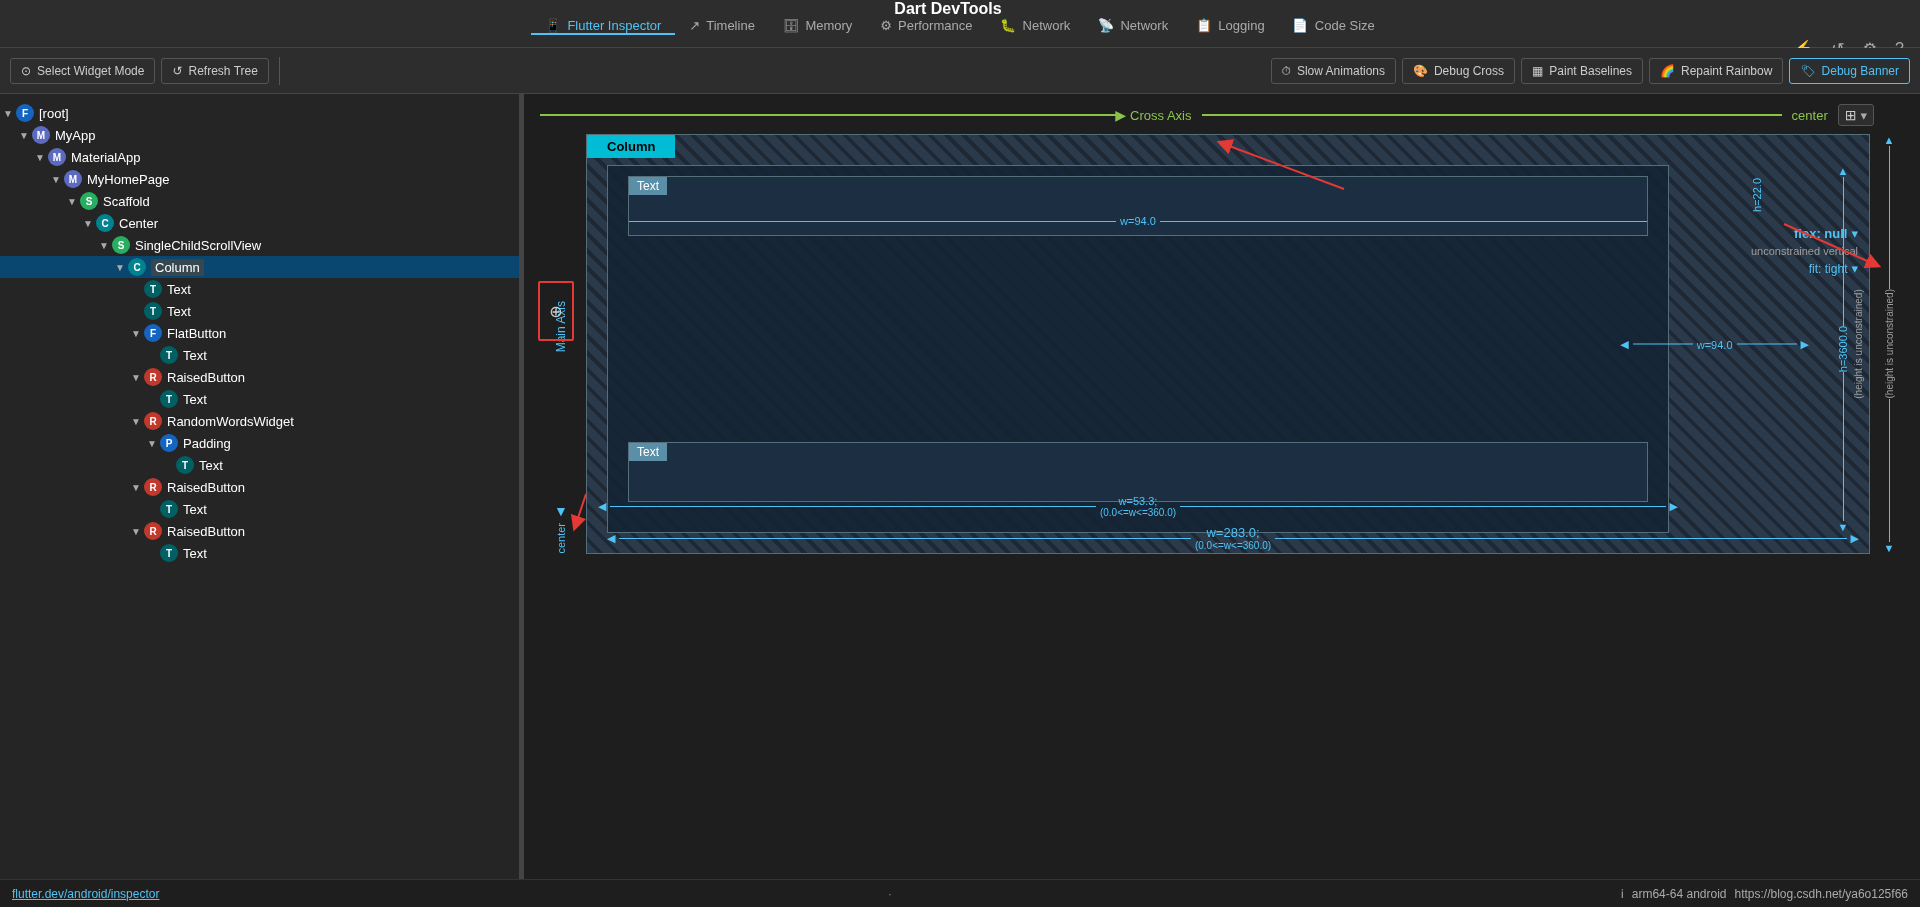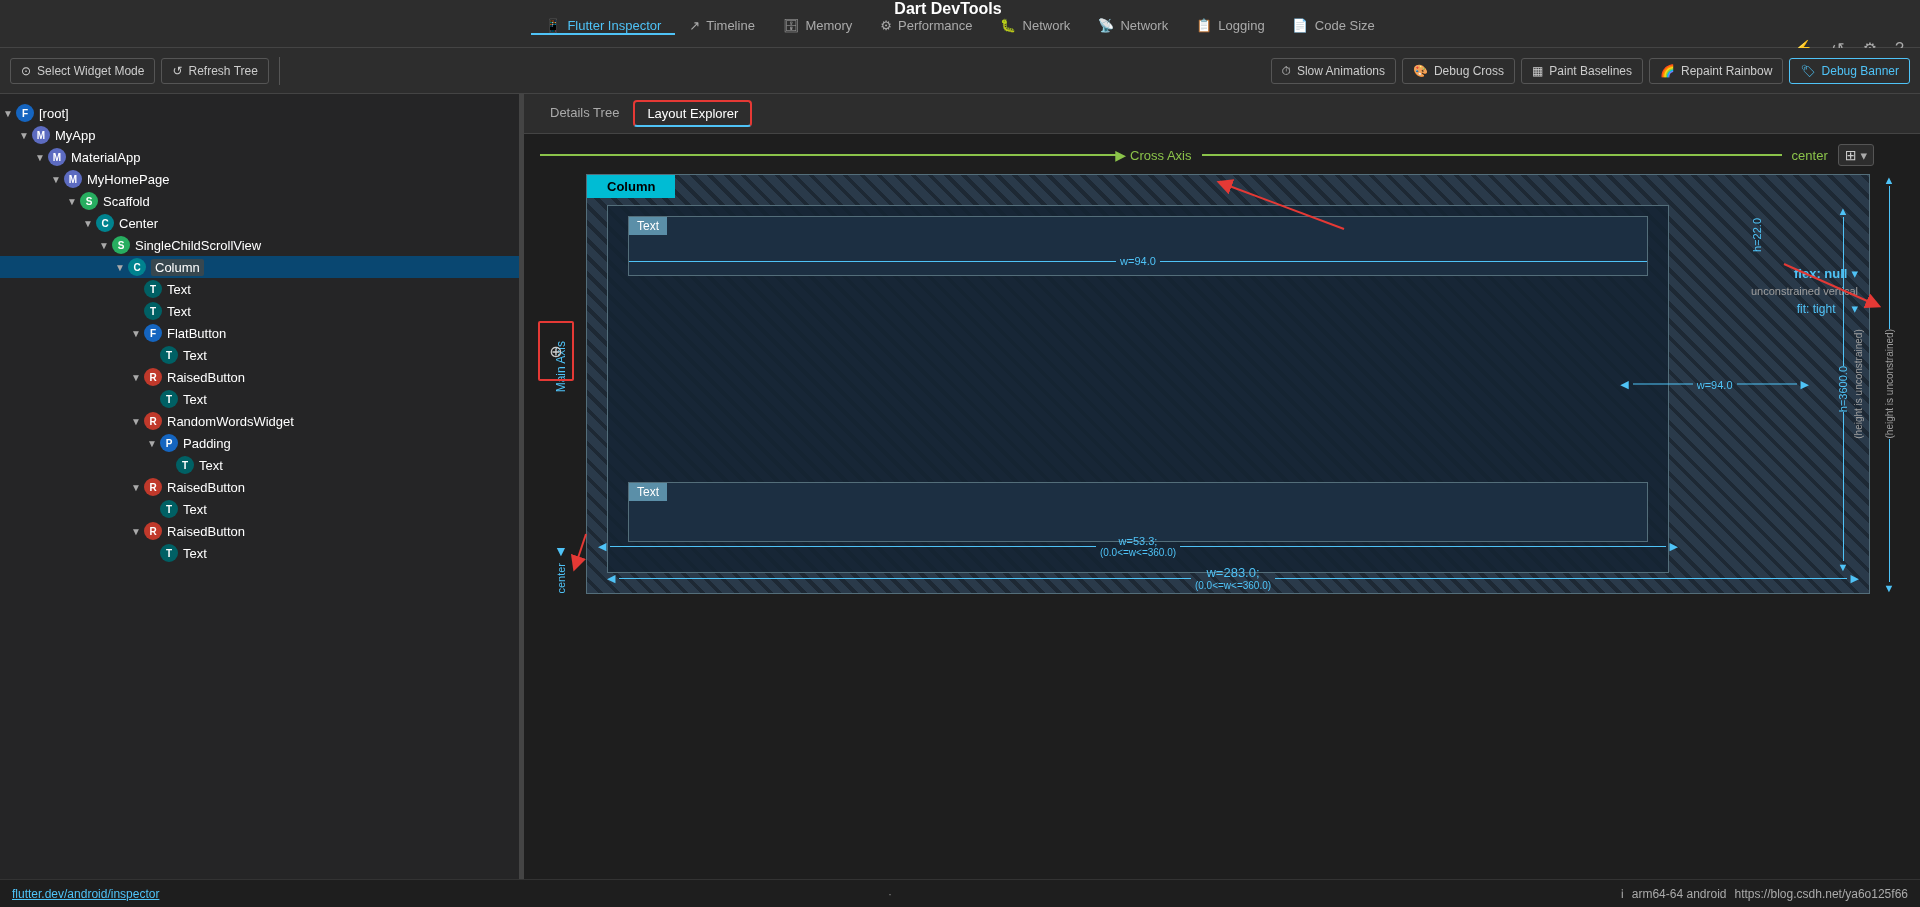--- a/index.html
+++ b/index.html
@@ -469,28 +469,20 @@
           <span class="tree-badge badge-teal">T</span>
           <span class="tree-label">Text</span>
         </div>
       </div>
   </div>
 
   <div class="resize-handle"></div>
 
   <div class="right-panel">
 
-    <div class="detail-tabs">
-      <div class="detail-tab">
-        <span>Details Tree</span>
-      </div>
-      <div class="detail-tab active detail-tab-outline">
-        <span>Layout Explorer</span>
-      </div>
-    </div>
 
     <div class="layout-explorer-area">
 
       <div style="position:relative; flex:1; padding: 10px 16px; overflow:hidden;">
 
         <div style="display:flex; align-items:center; gap:10px; margin-bottom:8px; padding: 0 30px 0 0;">
           <span style="flex:1; height:2px; background:#8bc34a; display:block; position:relative;">
             <span style="position:absolute; right:-6px; top:-7px; color:#8bc34a; font-size:14px;">▶</span>
           </span>
           <span style="color:#8bc34a; font-size:13px;">Cross Axis</span>
@@ -538,21 +530,21 @@
                   <span style="flex:1; height:1px; background:#4fc3f7; display:block;"></span>
                 </div>
               </div>
 
               <div style="position:absolute; right:-190px; top:60px; width:180px; display:flex; flex-direction:column; gap:4px; text-align:right;">
                 <div style="display:flex; align-items:center; justify-content:flex-end; gap:4px;">
                   <span style="color:#4fc3f7; font-weight:bold; font-size:13px;">flex: null</span>
                   <span style="color:#4fc3f7;">▾</span>
                 </div>
                 <div style="color:#9e9e9e; font-size:11px;">unconstrained vertical</div>
-                <div style="display:flex; align-items:center; justify-content:flex-end; gap:16px;">
+                <div style="display:flex; align-items:center; justify-content:flex-end; gap:4px;">
                   <span style="color:#4fc3f7; font-size:12px;">fit: tight</span>
                   <span style="color:#4fc3f7;">▾</span>
                 </div>
               </div>
 
               <div style="position:absolute; right:-95px; top:10px; display:flex; flex-direction:column; align-items:center; gap:2px;">
                 <span style="flex:0; width:1px; height:30px; background:#4fc3f7; display:block;"></span>
                 <span style="writing-mode:vertical-rl; transform:rotate(180deg); color:#4fc3f7; font-size:11px; white-space:nowrap;">h=22.0</span>
                 <span style="flex:0; width:1px; height:30px; background:#4fc3f7; display:block;"></span>
               </div>

